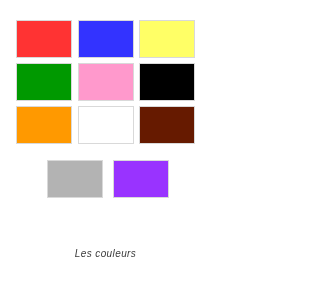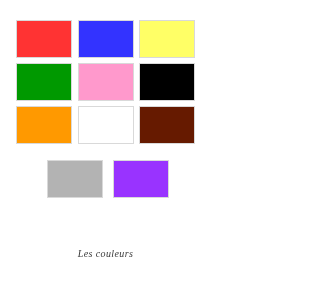--- a/index.html
+++ b/index.html
@@ -55,21 +55,21 @@
 
   .swatch.off-1 { left: 47px; }
   .swatch.off-2 { left: 113px; }
 
   .caption {
     position: absolute;
     left: 0;
     top: 248px;
     width: 211px;
     text-align: center;
-    font-family: Liberation Serif, serif;
+    font-family: Liberation Sans, sans-serif;
     font-style: italic;
     font-size: 10px;
     letter-spacing: 0.4px;
     color: #3b3b3b;
     white-space: nowrap;
   }
 </style>
 </head>
 <body>
 

